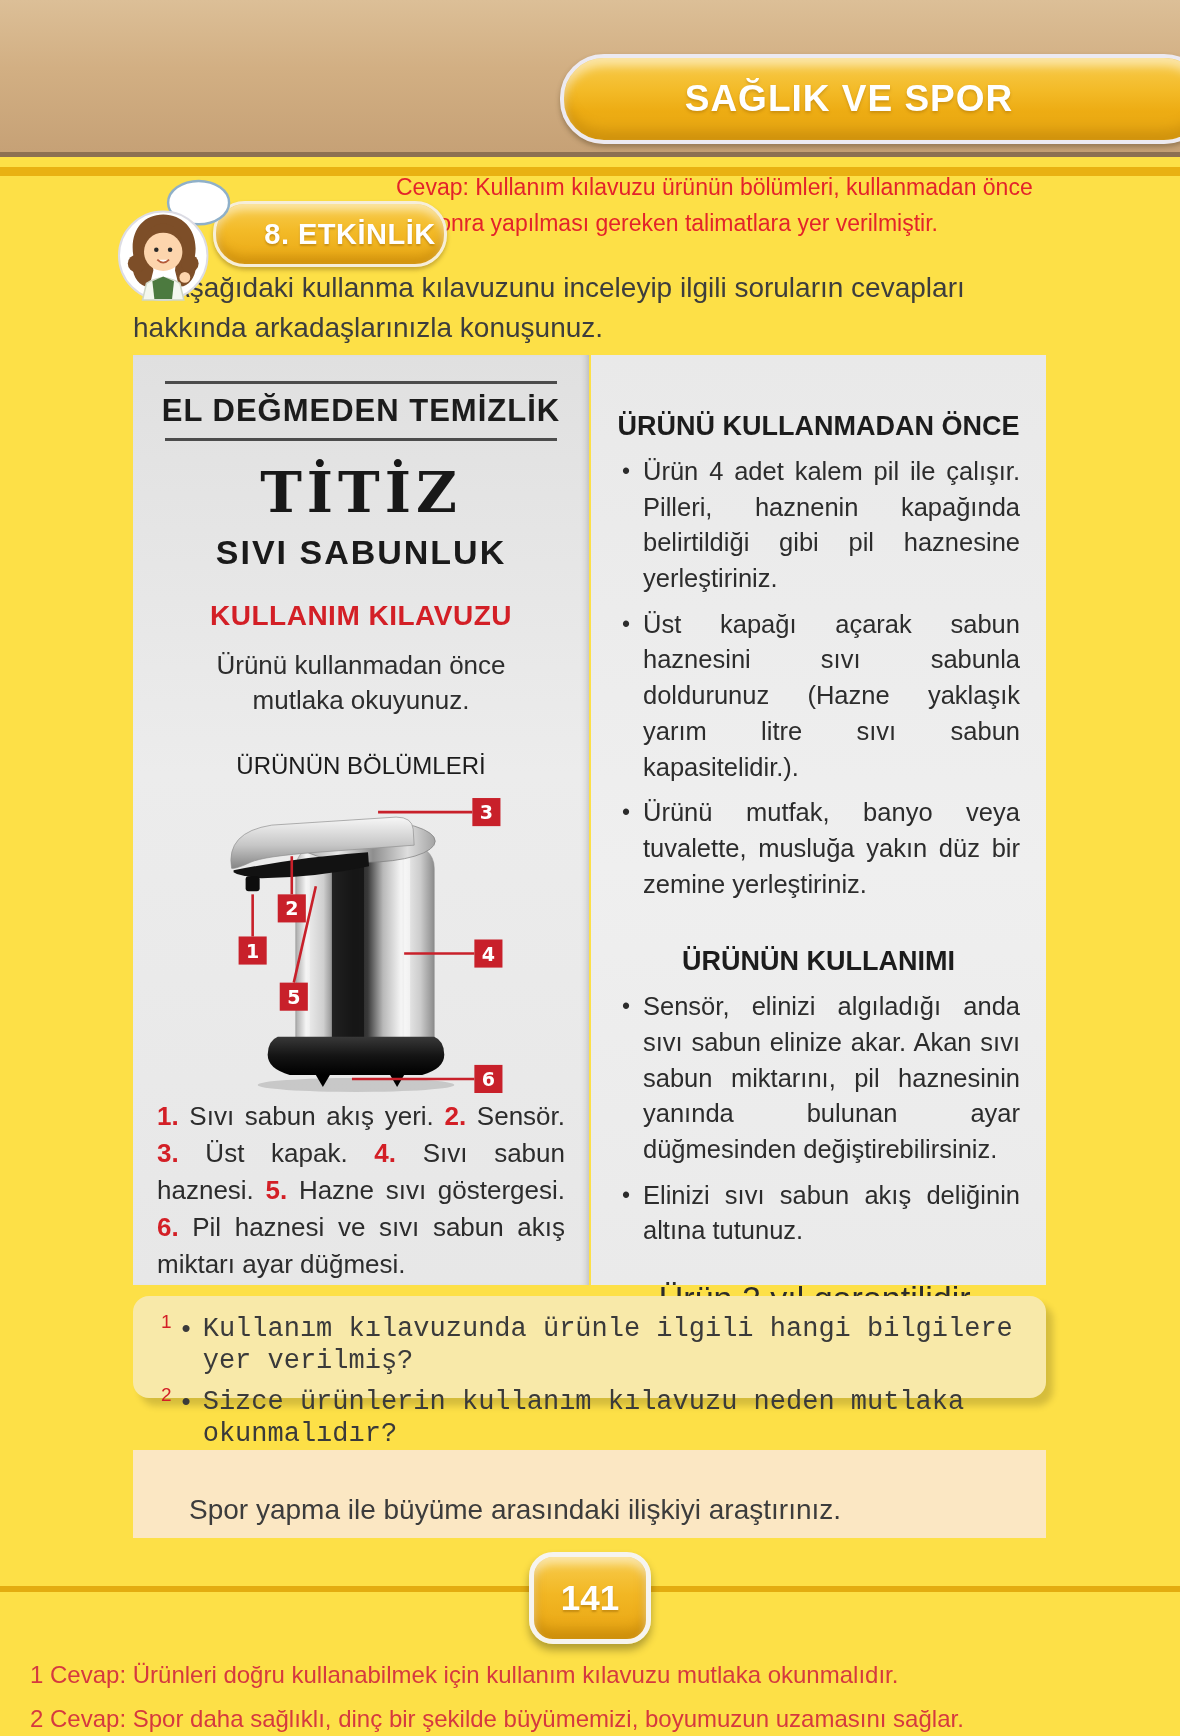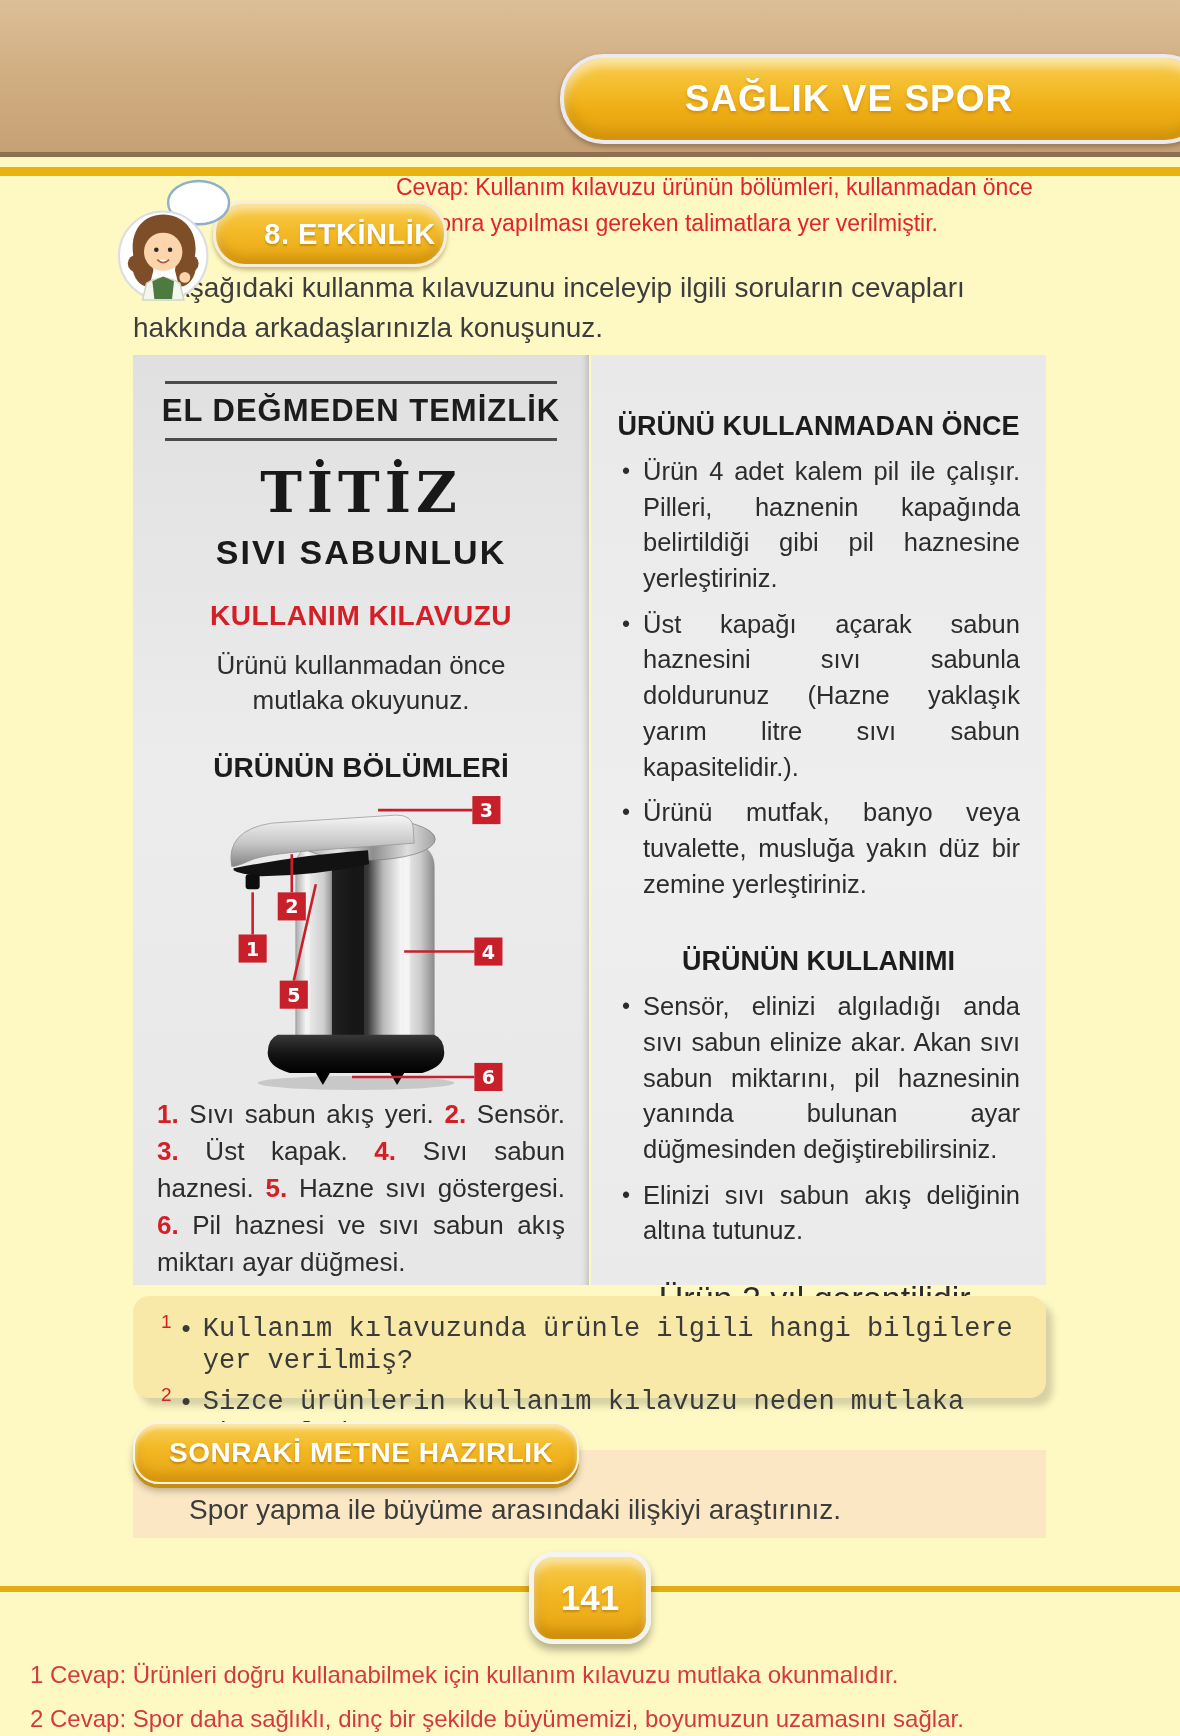--- a/index.html
+++ b/index.html
@@ -1,16 +1,16 @@
 <!DOCTYPE html>
 <html lang="tr"><head>
 <meta charset="utf-8">
 <style>
   html,body{margin:0;padding:0;background:#fff;}
-  .page{position:relative;width:1180px;height:1736px;background:#fef9c3;overflow:hidden;
+  .page{position:relative;width:1180px;height:1736px;background:#fde047;overflow:hidden;
         font-family:"Liberation Sans",sans-serif;color:#2e2e2e;}
 
   
   .unit-header{position:absolute;left:0;top:0;width:1180px;height:152px;
     background:linear-gradient(180deg,#dcbf97 0%,#d2af83 45%,#c6a176 100%);
     border-bottom:5px solid #8d7052;}
   .unit-badge{position:absolute;top:54px;right:-28px;width:640px;height:82px;border-radius:44px;
     background:linear-gradient(180deg,#f8cd4e 0%,#f3ba27 40%,#edAC13 65%,#e7a713 100%);
     border:4px solid #eceaf1;
     box-shadow:0 3px 5px rgba(90,70,40,.45),inset 0 8px 10px rgba(255,255,255,.5),inset 0 -10px 12px rgba(165,110,0,.35);
@@ -41,21 +41,21 @@
   .panel.right{left:458px;width:455px;background:linear-gradient(180deg,#e9e9e9 0%,#efefef 55%,#eaeaea 100%);}
 
   .rule{width:392px;margin:0 auto;border:none;border-top:3px solid #4c4c4c;}
   .tagline{margin:9px 0;font-size:31px;font-weight:bold;color:#1c1c1c;letter-spacing:1px;}
   .brand{margin:18px 0 0;font-family:"DejaVu Serif",serif;font-size:56px;font-weight:bold;
     letter-spacing:5px;color:#181818;}
   .subtitle1{margin:16px 0 0;font-size:29px;font-weight:bold;letter-spacing:1px;color:#1d1d1d;}
   .subtitle2{margin:8px 0 0;font-size:34px;font-weight:bold;letter-spacing:2px;color:#1a1a1a;}
   .doc-title{margin:28px 0 0;font-size:28px;font-weight:bold;color:#d31f26;letter-spacing:.5px;}
   .left-note{margin:16px auto 0;width:330px;font-size:26px;line-height:1.35;color:#2d2d2d;}
-  .sections-title{margin:34px 0 2px;font-size:28px;font-weight:bold;color:#1c1c1c;}
+  .sections-title{margin:34px 0 8px;font-size:24px;font-weight:normal;color:#1c1c1c;}
   .figure{display:block;margin:0 auto;}
   .parts{margin:4px 24px 0;text-align:justify;font-size:26px;line-height:1.42;color:#2c2c2c;}
   .pnum{color:#d31f26;font-weight:bold;}
 
   .panel.right .inner{padding:56px 26px 0;}
   .m-h3{margin:0 0 12px;text-align:center;font-size:27px;font-weight:bold;color:#1c1c1c;}
   .m-h3.second{margin-top:44px;}
   ul.m-list{list-style:none;margin:0;padding:0;}
   .m-li{position:relative;padding-left:26px;margin-bottom:10px;text-align:justify;
     font-size:25.5px;line-height:1.4;color:#2c2c2c;}
@@ -272,23 +272,20 @@
           <span class="q-num">2</span>
           <span class="q-bullet">•</span>
           <span class="q-text">Sizce ürünlerin kullanım kılavuzu neden mutlaka okunmalıdır?</span>
         </div>
       </div>
   </div>
 
   <div class="prep-body">
     <p class="prep-task">Spor yapma ile büyüme arasındaki ilişkiyi araştırınız.</p>
   </div>
-  <div class="prep-badge">
-    <span>SONRAKİ METNE HAZIRLIK</span>
-  </div>
 
   <div class="page-line"></div>
   <div class="page-badge">
     <span>141</span>
   </div>
   <div class="footer-answers">
     <p>1 Cevap: Ürünleri doğru kullanabilmek için kullanım kılavuzu mutlaka okunmalıdır.</p>
     <p>2 Cevap: Spor daha sağlıklı, dinç bir şekilde büyümemizi, boyumuzun uzamasını sağlar.</p>
   </div>
 

